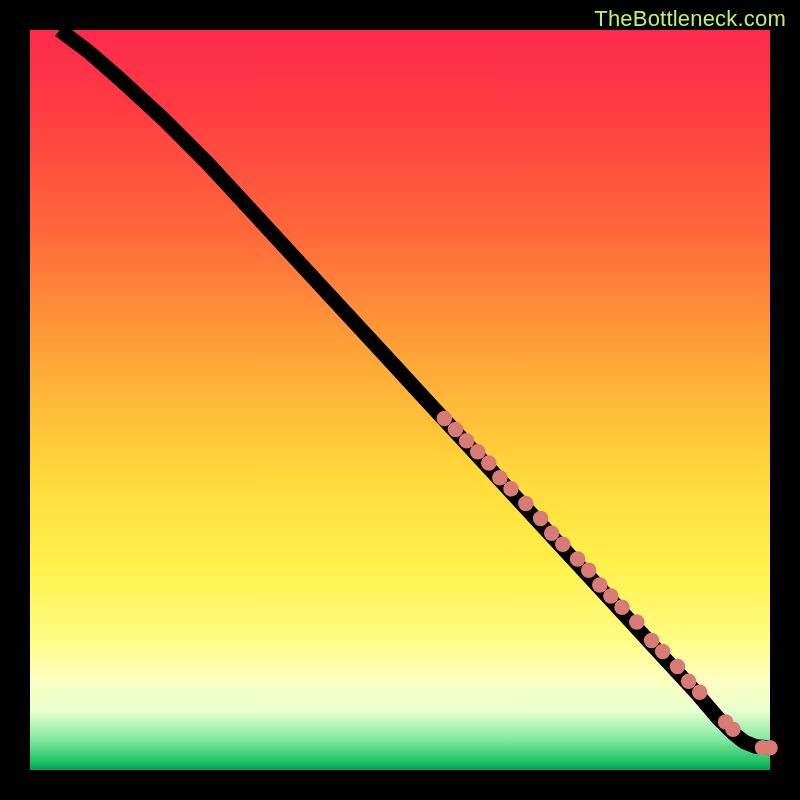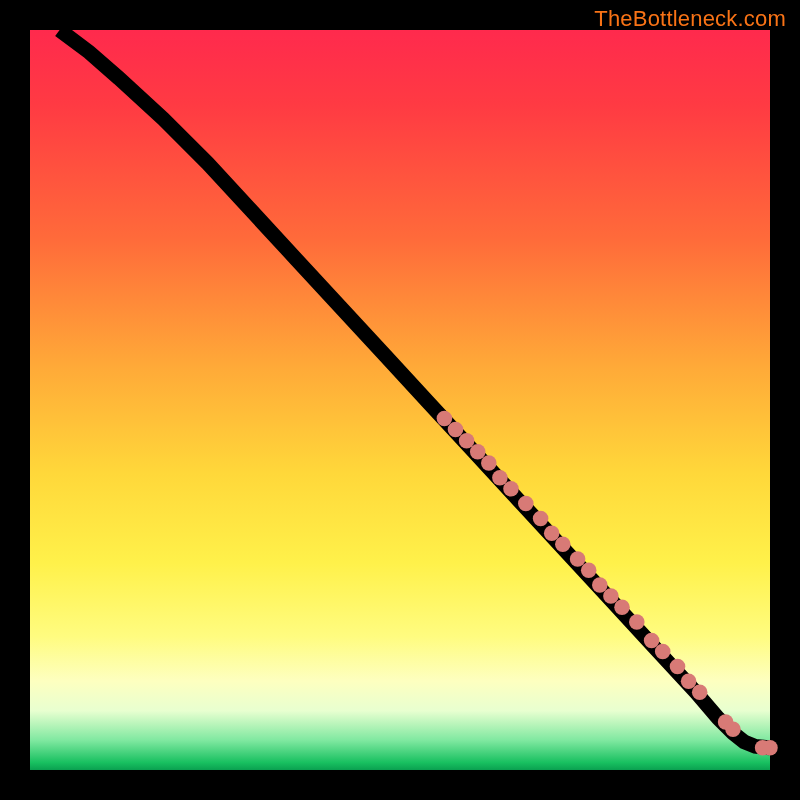--- a/index.html
+++ b/index.html
@@ -39,21 +39,21 @@
       #18c060 99%,
       #0aa050 100%
     );
   }
   .watermark {
     position: absolute;
     top: 6px;
     right: 14px;
     font-size: 22px;
     font-weight: 500;
-    color: #f97316;
+    color: #bef264;
     letter-spacing: 0.2px;
     user-select: none;
   }
   svg.overlay {
     position: absolute;
     left: 30px;
     top: 30px;
     width: 740px;
     height: 740px;
     overflow: visible;

